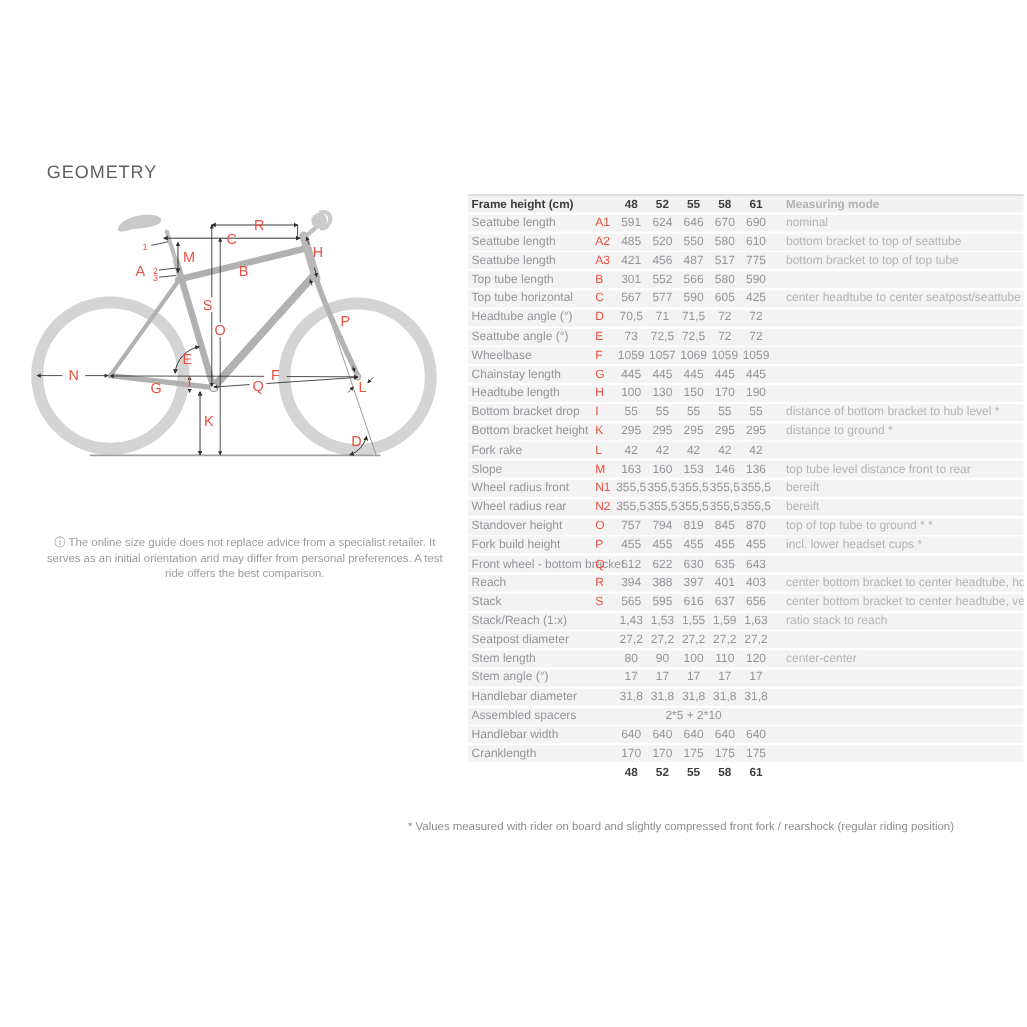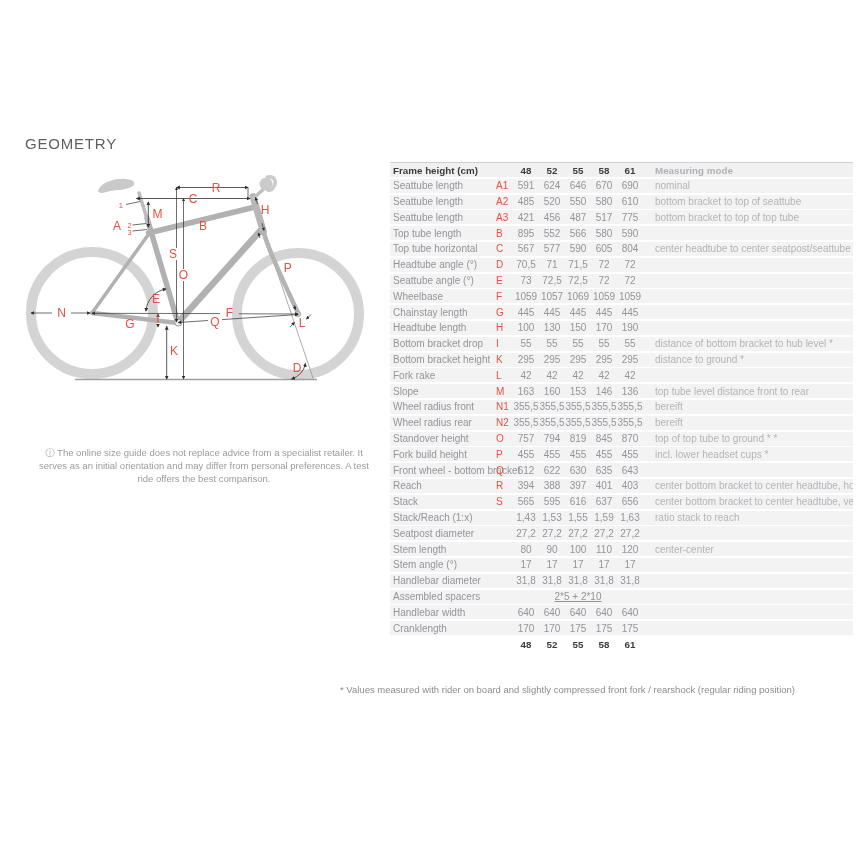--- a/index.html
+++ b/index.html
@@ -1,38 +1,38 @@
 <!DOCTYPE html>
 <html><head>
 <meta charset="utf-8">
 <style>
   html,body{margin:0;padding:0;}
   body{width:856px;height:856px;background:#ffffff;position:relative;overflow:hidden;
        font-family:"Liberation Sans",sans-serif;}
-  .title{position:absolute;left:25px;top:135px;font-size:15px;color:#5f5f5f;
+  .title{position:absolute;left:39px;top:135px;font-size:15px;color:#5f5f5f;
          letter-spacing:.8px;font-weight:400;}
   .diagram{position:absolute;left:20px;top:150px;width:350px;height:260px;}
   svg text{font-family:"Liberation Sans",sans-serif;fill:#e9503f;font-size:12px;}
   svg text.sm{font-size:7.5px;}
   .dim{stroke:#2f2f2f;stroke-width:.8;fill:none;}
   .thin{stroke:#2f2f2f;stroke-width:.7;fill:none;}
   .disclaimer{position:absolute;left:39px;top:446px;width:330px;text-align:center;
               font-size:9.5px;line-height:13px;color:#9b9b9b;}
   .geo-table{position:absolute;left:390px;top:162px;width:463px;}
   .t-row{display:flex;align-items:center;height:14px;margin-bottom:1.8px;
          background:#f3f3f4;font-size:10px;color:#94949a;}
   .t-row.header{border-top:1px solid #cfcfcf;background:#f1f1f2;color:#3c3c3c;
                 font-weight:bold;font-size:9.8px;}
   .t-row.header .c-measure{color:#b2b2b6;font-weight:bold;}
   .t-row.footer{background:transparent;color:#3c3c3c;font-weight:bold;font-size:9.8px;
                 margin-top:2px;}
   .c-label{width:103px;padding-left:3px;white-space:nowrap;}
   .c-letter{width:17px;color:#e9503f;}
   .c-val{width:26px;text-align:center;}
-  .c-span{width:130px;text-align:center;text-decoration:underline;}
+  .c-span{width:130px;text-align:center;}
   .c-measure{flex:1;padding-left:12px;color:#b4b4b8;white-space:nowrap;overflow:hidden;}
   .footnotes{position:absolute;left:340px;top:684px;width:513px;
              font-size:9.5px;color:#8c8c8c;}
   .footnotes p{margin:0 0 9px 0;white-space:nowrap;}
 </style>
 </head>
 <body>
 
 <div class="title">GEOMETRY</div>
 
@@ -170,35 +170,35 @@
         <div class="c-val">421</div>
         <div class="c-val">456</div>
         <div class="c-val">487</div>
         <div class="c-val">517</div>
         <div class="c-val">775</div>
         <div class="c-measure">bottom bracket to top of top tube</div>
       </div>
       <div class="t-row">
         <div class="c-label">Top tube length</div>
         <div class="c-letter">B</div>
-        <div class="c-val">895</div>
+        <div class="c-val">301</div>
         <div class="c-val">552</div>
         <div class="c-val">566</div>
         <div class="c-val">580</div>
         <div class="c-val">590</div>
         <div class="c-measure"></div>
       </div>
       <div class="t-row">
         <div class="c-label">Top tube horizontal</div>
         <div class="c-letter">C</div>
         <div class="c-val">567</div>
         <div class="c-val">577</div>
         <div class="c-val">590</div>
         <div class="c-val">605</div>
-        <div class="c-val">804</div>
+        <div class="c-val">425</div>
         <div class="c-measure">center headtube to center seatpost/seattube</div>
       </div>
       <div class="t-row">
         <div class="c-label">Headtube angle (°)</div>
         <div class="c-letter">D</div>
         <div class="c-val">70,5</div>
         <div class="c-val">71</div>
         <div class="c-val">71,5</div>
         <div class="c-val">72</div>
         <div class="c-val">72</div>

